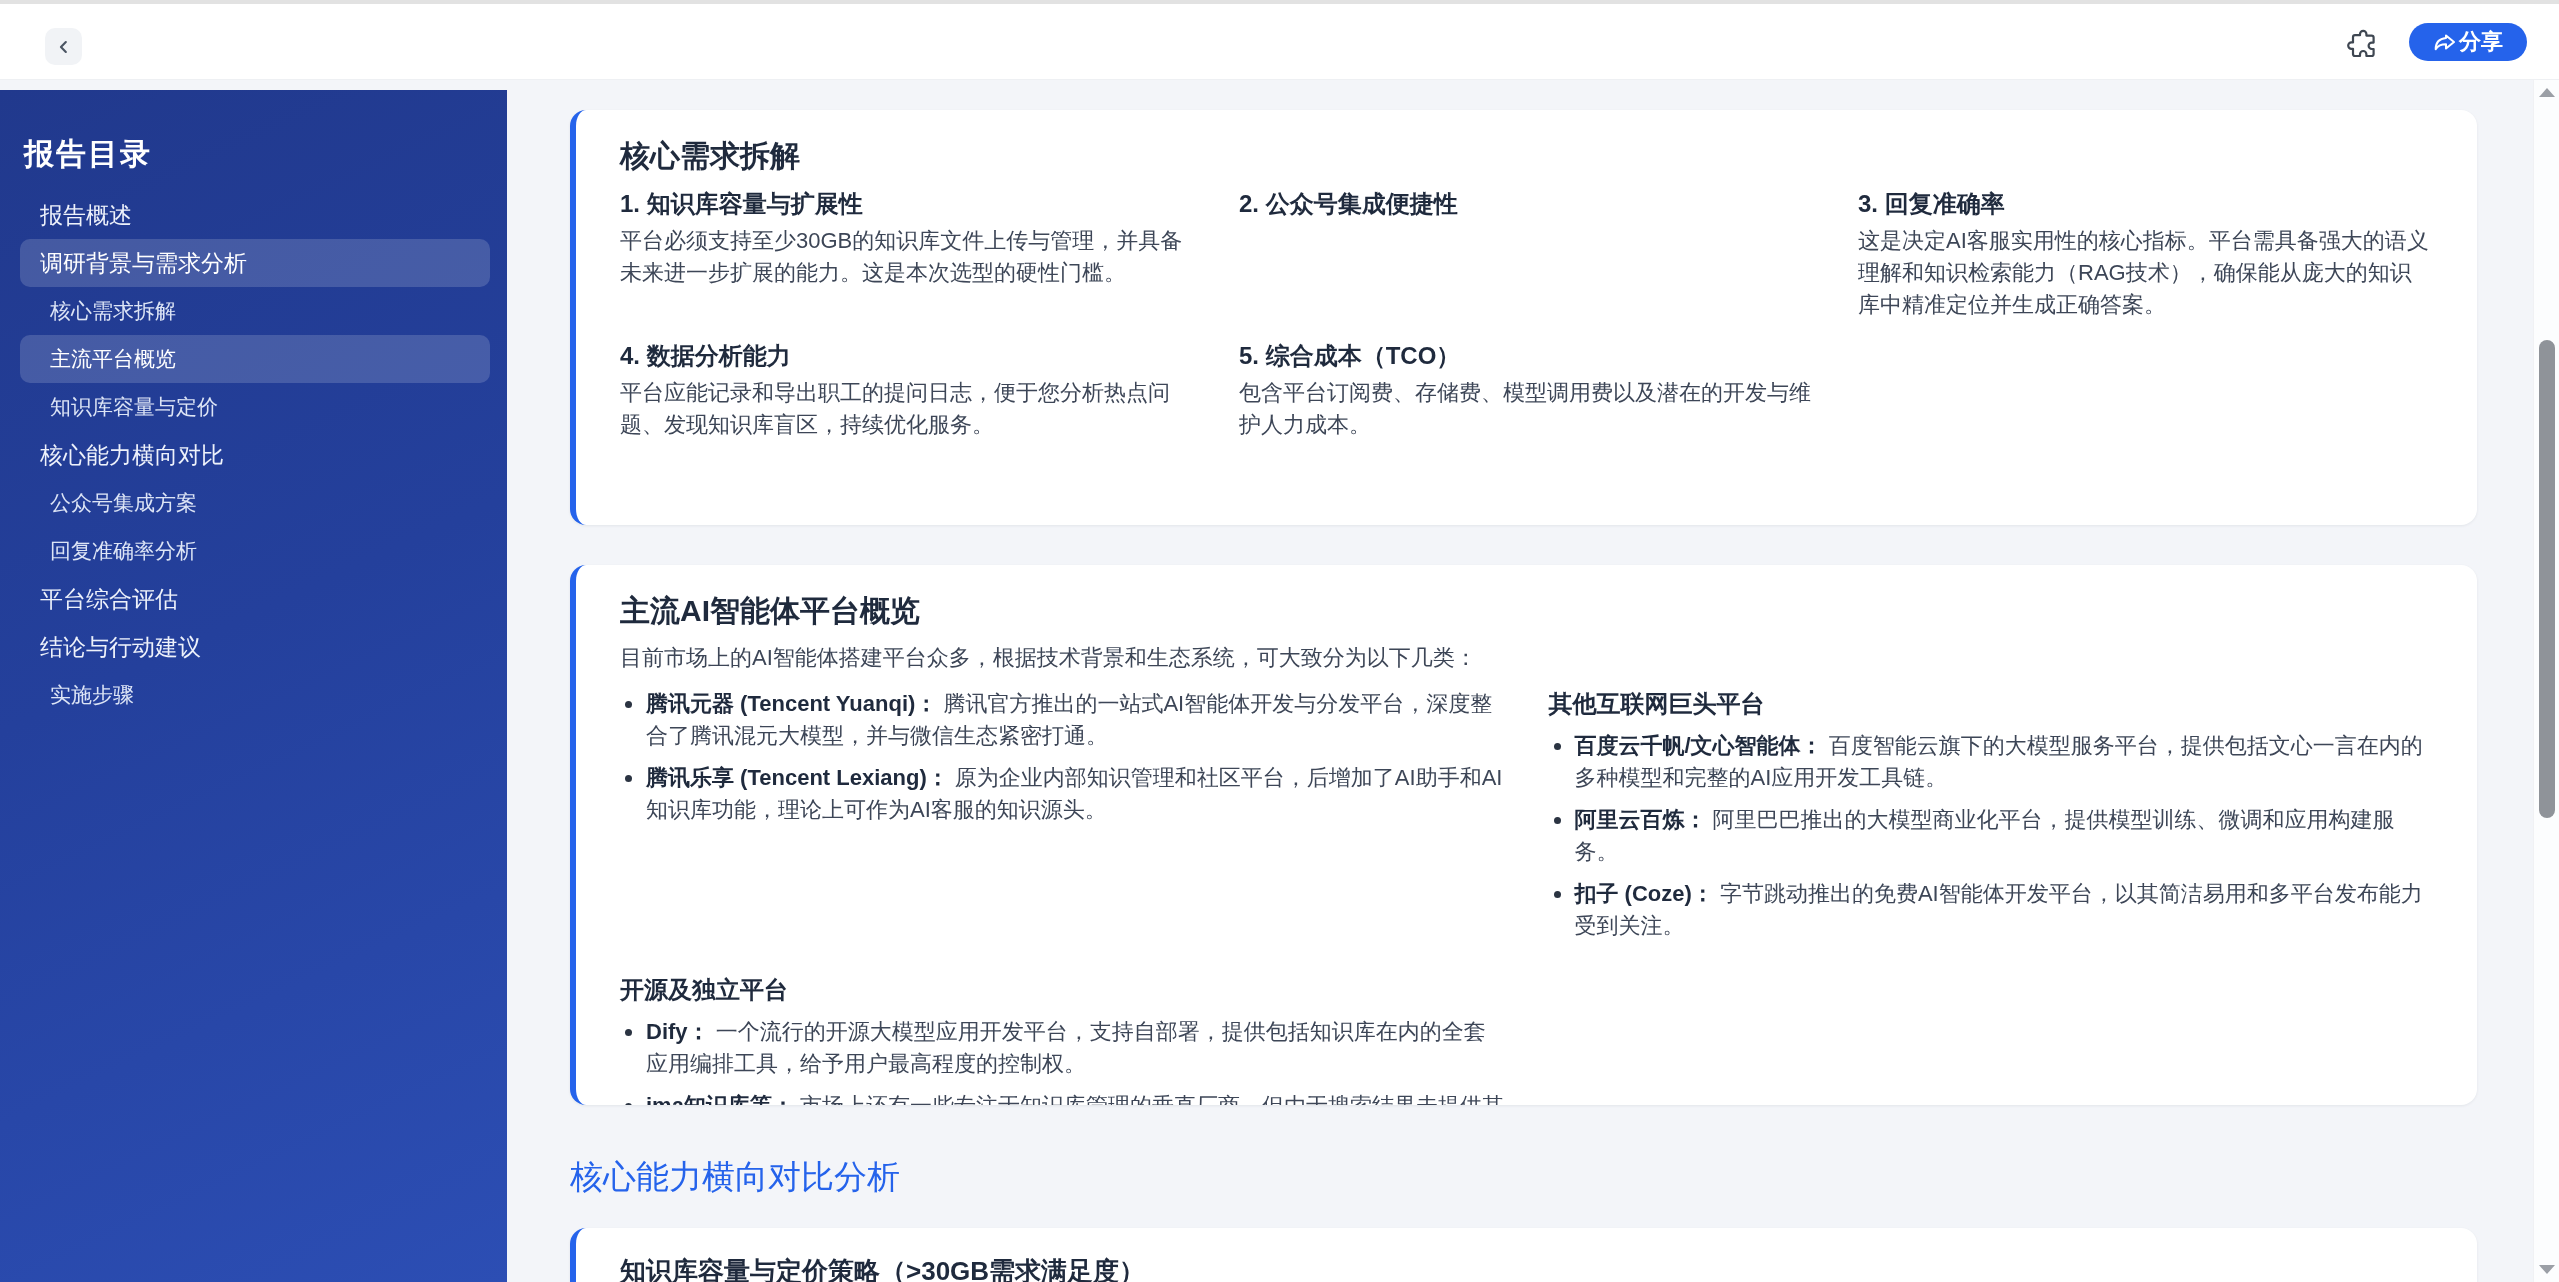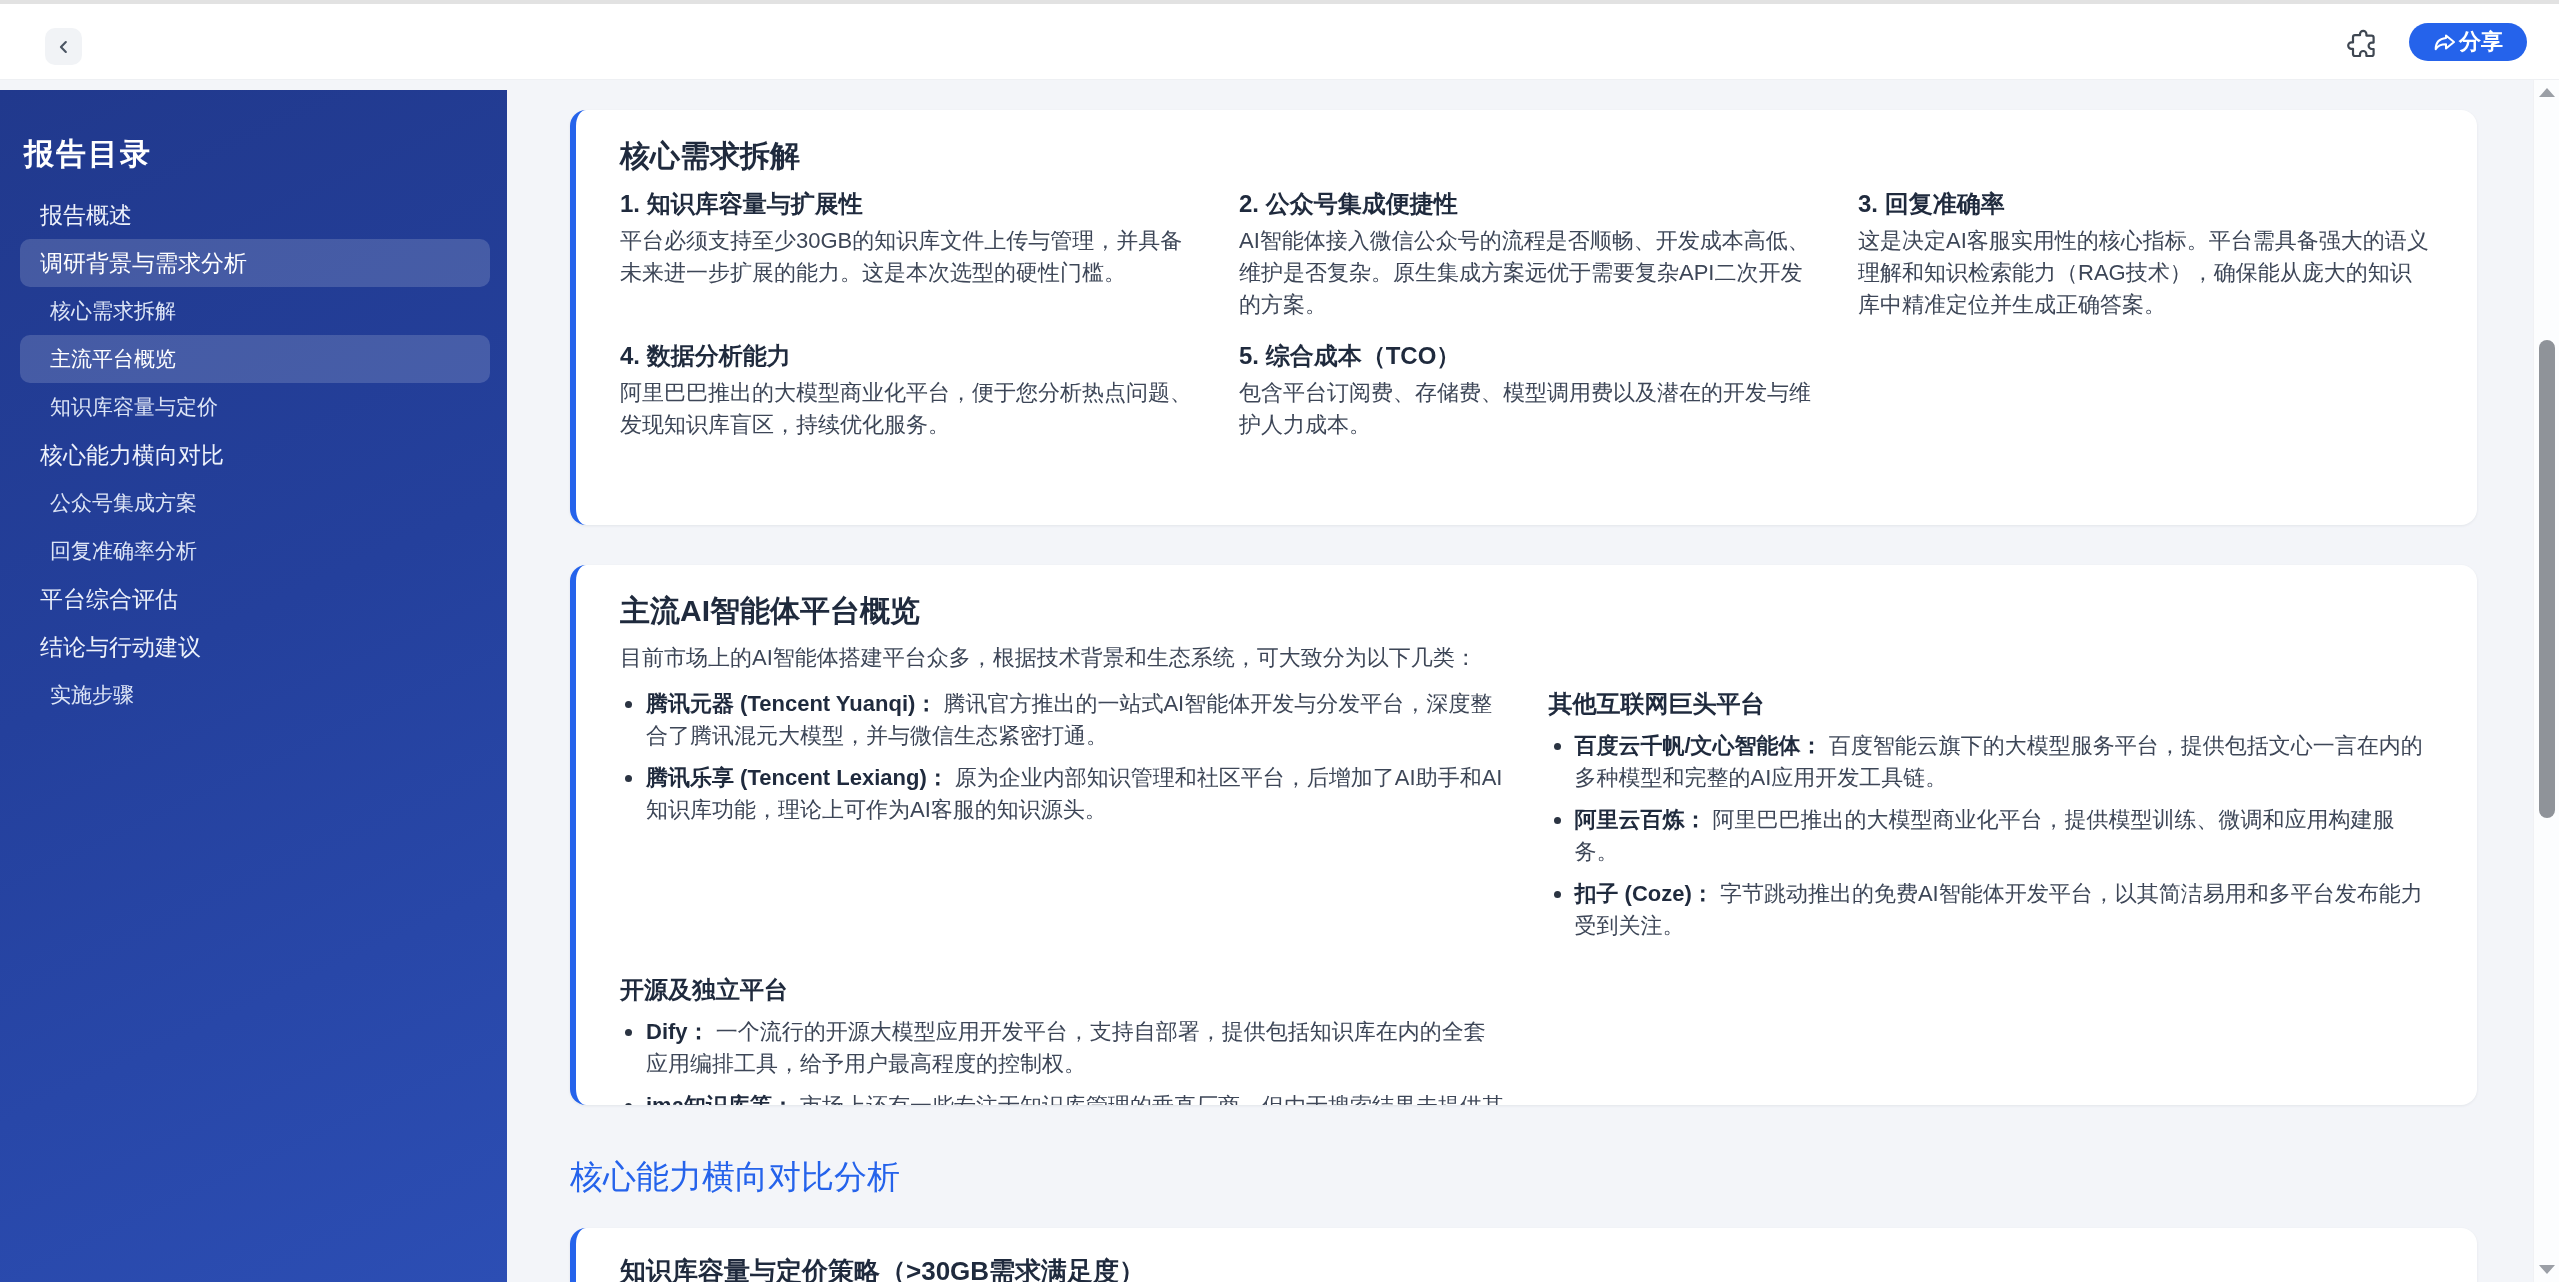--- a/index.html
+++ b/index.html
@@ -160,29 +160,28 @@
 
     <div class="card" id="card-requirements">
       <div class="card-title">核心需求拆解</div>
       <div class="req-grid">
           <div class="req-item">
             <div class="req-title">1. 知识库容量与扩展性</div>
             <div class="req-body">平台必须支持至少30GB的知识库文件上传与管理，并具备未来进一步扩展的能力。这是本次选型的硬性门槛。</div>
           </div>
           <div class="req-item">
             <div class="req-title">2. 公众号集成便捷性</div>
-            <div class="req-body">AI智能体接入微信公众号的流程是否顺畅、开发成本高低、维护是否复杂。原生集成方案远优于需要复杂API二次开发的方案。</div>
           </div>
           <div class="req-item">
             <div class="req-title">3. 回复准确率</div>
             <div class="req-body">这是决定AI客服实用性的核心指标。平台需具备强大的语义理解和知识检索能力（RAG技术），确保能从庞大的知识库中精准定位并生成正确答案。</div>
           </div>
           <div class="req-item">
             <div class="req-title">4. 数据分析能力</div>
-            <div class="req-body">阿里巴巴推出的大模型商业化平台，便于您分析热点问题、发现知识库盲区，持续优化服务。</div>
+            <div class="req-body">平台应能记录和导出职工的提问日志，便于您分析热点问题、发现知识库盲区，持续优化服务。</div>
           </div>
           <div class="req-item">
             <div class="req-title">5. 综合成本（TCO）</div>
             <div class="req-body">包含平台订阅费、存储费、模型调用费以及潜在的开发与维护人力成本。</div>
           </div>
         </div>
     </div>
 
     <div class="card" id="card-platforms">
       <div class="card-title">主流AI智能体平台概览</div>

